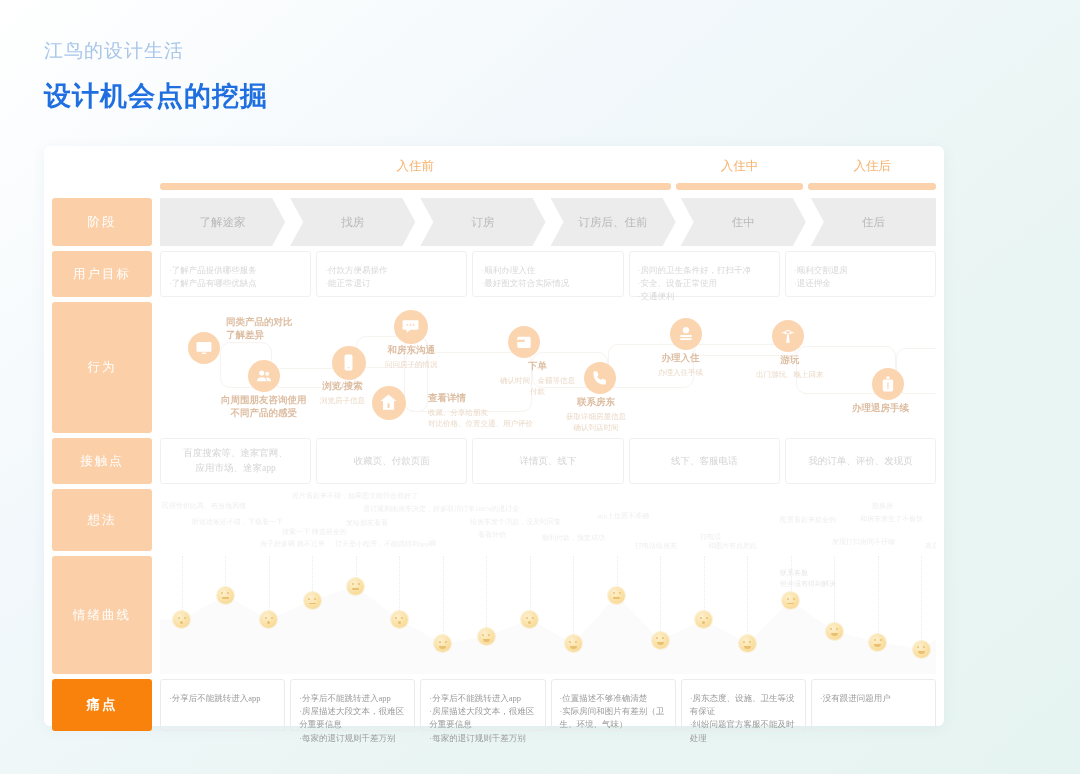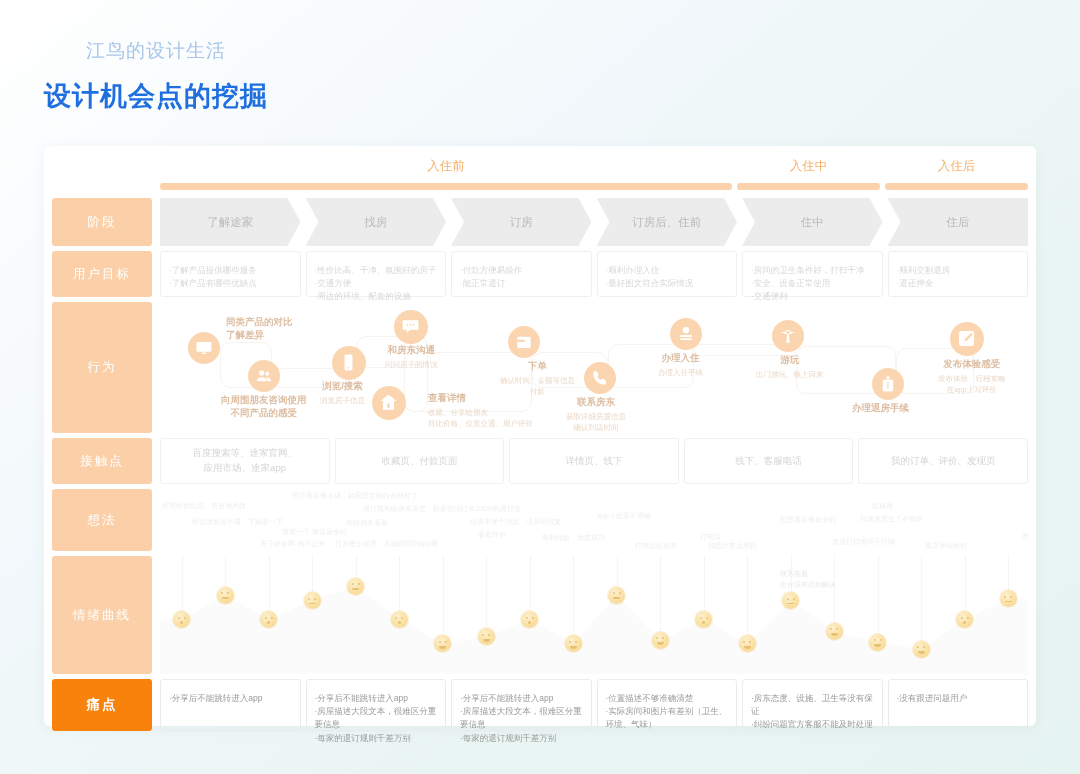--- a/index.html
+++ b/index.html
@@ -5,32 +5,33 @@
   * { box-sizing: border-box; margin: 0; padding: 0; }
   body {
     width: 1080px; height: 774px;
     font-family: "Liberation Sans", "DejaVu Sans", sans-serif;
     background: linear-gradient(140deg, #ffffff 0%, #f2f8fb 35%, #e9f5f2 70%, #e6f4f1 100%);
     overflow: hidden;
   }
   .page { position: relative; width: 1080px; height: 774px; }
 
   
-  .hdr { position: absolute; left: 44px; top: 38px; text-align: center; }
+  .hdr { position: absolute; left: 44px; top: 38px; }
   .hdr-sub { font-size: 19px; color: #a8c6e8; letter-spacing: 1px; }
   .hdr-title { font-size: 27px; font-weight: bold; color: #1f6fe0; letter-spacing: 1px; margin-top: 14px; }
 
   
   .board {
     position: absolute; left: 44px; top: 146px;
-    width: 992px; height: 580px;
+    width: 900px; height: 580px;
     background: #ffffff;
     border-radius: 6px;
     box-shadow: 0 2px 14px rgba(80,120,160,.07);
     padding: 10px 8px 8px 8px;
+    font-family: Liberation Serif, serif;
   }
 
   .phase-row { display: flex; height: 42px; padding-left: 108px; }
   .phase { position: relative; }
   .phase-label { text-align: center; font-size: 12.5px; color: #f6b26b; padding-top: 2px; }
   .phase-bar { height: 7px; border-radius: 3px; background: #fbd2ac; margin-top: 8px; }
 
   .grid-row { display: flex; margin-bottom: 5px; }
   .rowlab {
     width: 100px; flex: 0 0 100px; margin-right: 8px;
@@ -144,27 +145,20 @@
           </div>
         </div>
     </div>
     <div class="grid-row">
       <div class="rowlab">用户目标</div>
       <div class="cells" id="goal-cells">
           <div class="cell">
             <div class="box-cell">
               <div>·了解产品提供哪些服务</div>
               <div>·了解产品有哪些优缺点</div>
-            </div>
-          </div>
-          <div class="cell">
-            <div class="box-cell">
-              <div>·性价比高、干净、氛围好的房子</div>
-              <div>·交通方便</div>
-              <div>·周边的环境、配套的设施</div>
             </div>
           </div>
           <div class="cell">
             <div class="box-cell">
               <div>·付款方便易操作</div>
               <div>·能正常退订</div>
             </div>
           </div>
           <div class="cell">
             <div class="box-cell">

